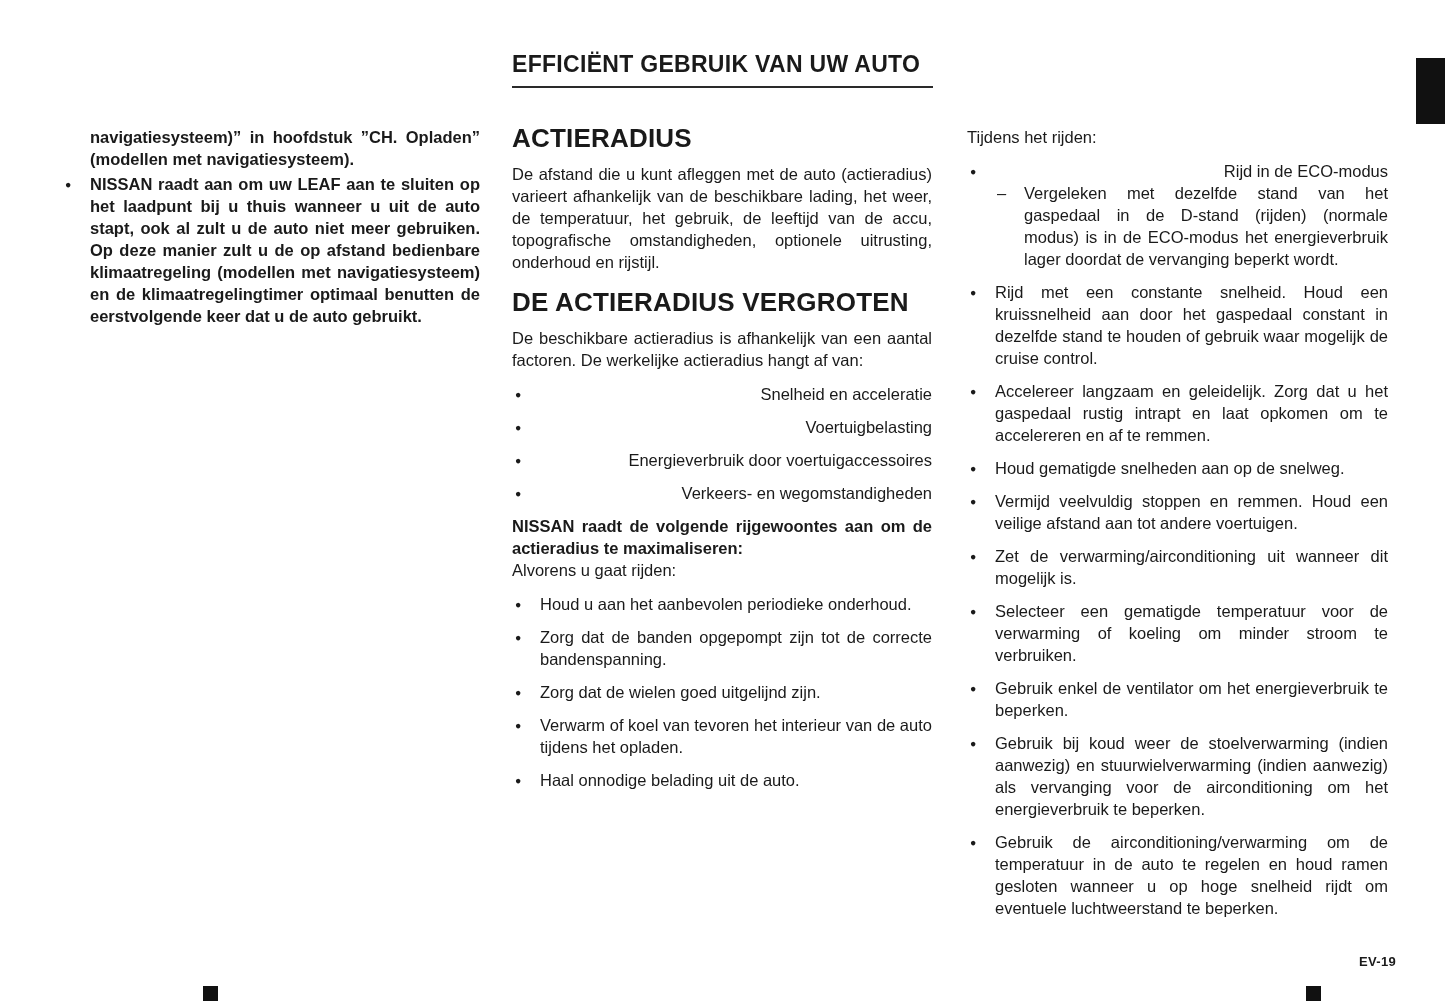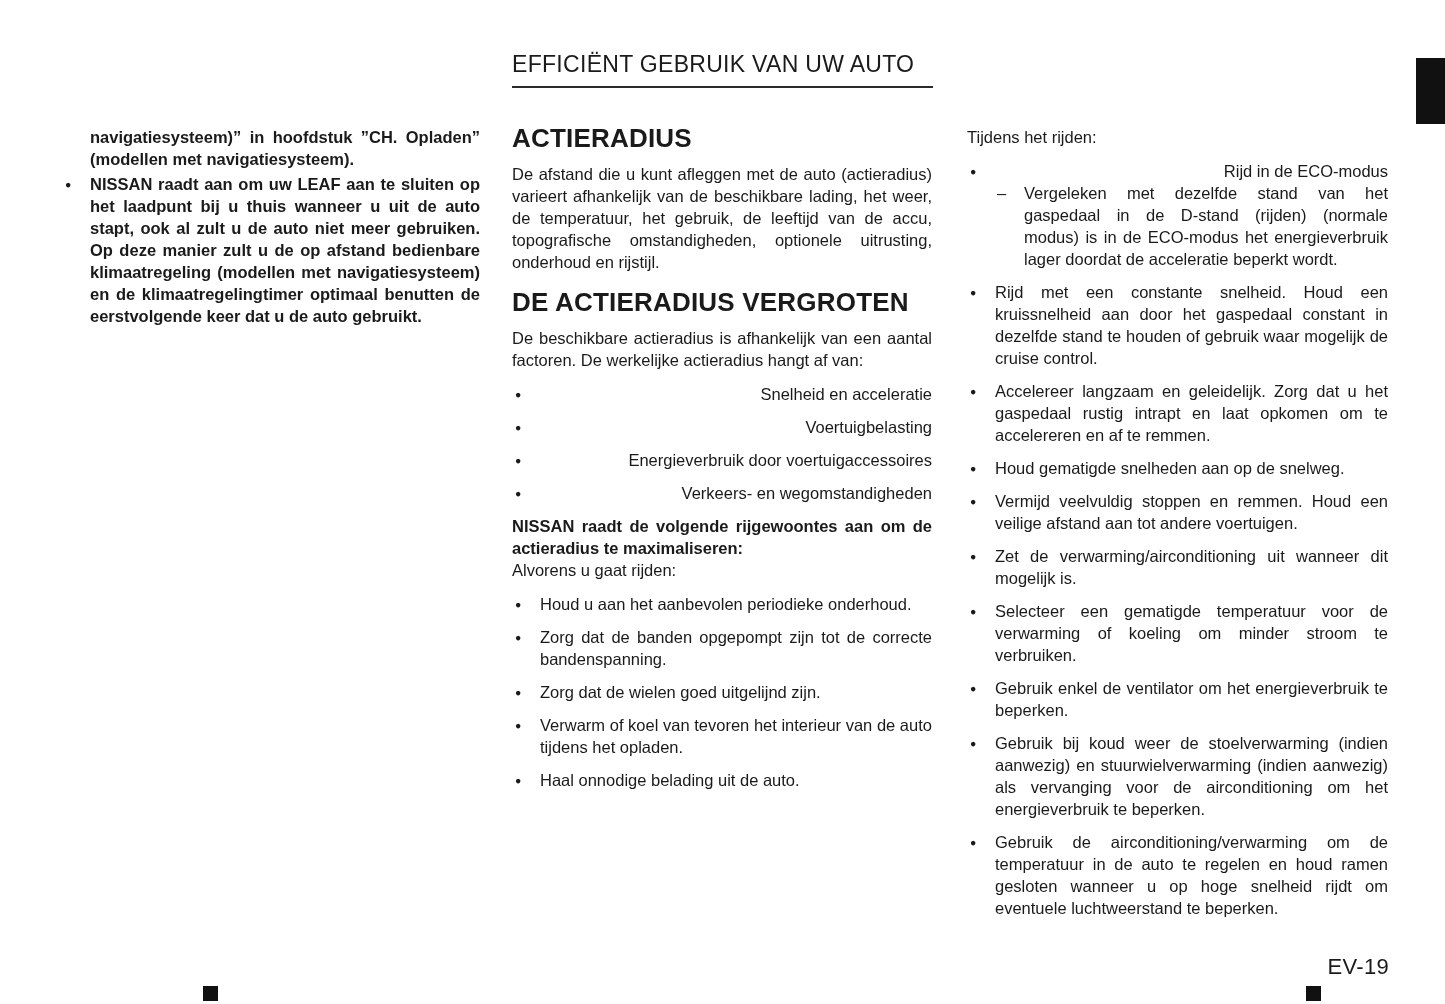--- a/index.html
+++ b/index.html
@@ -15,21 +15,21 @@
   }
 
   
   .doc-header {
     position: absolute;
     left: 512px;
     top: 50px;
     width: 421px;
     font-size: 23px;
     line-height: 28px;
-    font-weight: normal;
+    font-weight: bold;
     letter-spacing: 0.3px;
     border-bottom: 2.5px solid #2a2a2a;
     padding-bottom: 8px;
     text-transform: uppercase;
   }
 
   
   .col {
     position: absolute;
     font-size: 16.5px;
@@ -94,23 +94,23 @@
     height: 15px;
     background: #111111;
     top: 986px;
   }
   .footer-square.left  { left: 203px; }
   .footer-square.right { left: 1306px; }
 
   .page-number {
     position: absolute;
     top: 954px;
-    right: 56px;
-    font-size: 22px;
-    font-weight: normal;
+    right: 49px;
+    font-size: 13px;
+    font-weight: bold;
     letter-spacing: 0.3px;
   }
 </style>
 </head>
 <body>
 
 <div class="page">
 
   <div class="corner-tab"></div>
 
@@ -176,21 +176,21 @@
 
   <div class="col col-right">
     <p class="subhead">Tijdens het rijden:</p>
 
     <div class="bullet-item">
       <span class="bullet-marker">●</span>
       <div class="bullet-body">
         <div class="bullet-text first-line-left">Rijd in de ECO-modus</div>
         <div class="dash-item">
           <span class="dash-marker">–</span>
-          <span class="dash-text">Vergeleken met dezelfde stand van het gaspedaal in de D-stand (rijden) (normale modus) is in de ECO-modus het energieverbruik lager doordat de acceleratie beperkt wordt.</span>
+          <span class="dash-text">Vergeleken met dezelfde stand van het gaspedaal in de D-stand (rijden) (normale modus) is in de ECO-modus het energieverbruik lager doordat de vervanging beperkt wordt.</span>
         </div>
       </div>
     </div>
 
     <div class="bullet-item">
       <span class="bullet-marker">●</span>
       <span class="bullet-body bullet-text">Rijd met een constante snelheid. Houd een kruissnelheid aan door het gaspedaal constant in dezelfde stand te houden of gebruik waar mogelijk de cruise control.</span>
     </div>
     <div class="bullet-item">
       <span class="bullet-marker">●</span>

